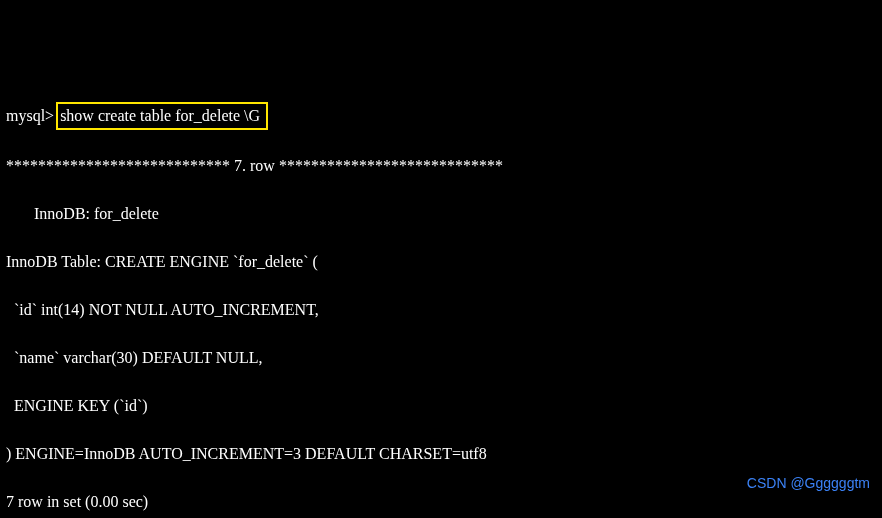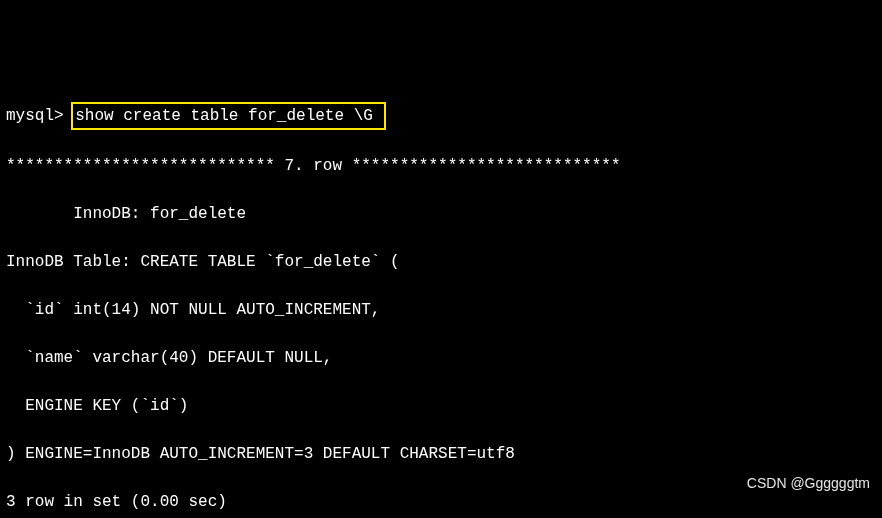--- a/index.html
+++ b/index.html
@@ -9,50 +9,50 @@
       font-family: "Courier New", Consolas, monospace;
       font-size: 16px;
       line-height: 1.5;
       padding: 6px;
       width: 882px;
       height: 518px;
       white-space: pre;
       position: relative;
       overflow: hidden;
     }
-    .line { white-space: pre; }
+    .line { white-space: pre; font-family: Liberation Serif, serif; }
     .highlight-box {
       border: 2px solid #ffe600;
       padding: 0 2px;
       display: inline-block;
       margin-left: -2px;
     }
     .watermark {
       position: absolute;
       right: 12px;
       bottom: 24px;
-      color: #e5e5e5;
+      color: #3b82f6;
       font-size: 14px;
       font-family: Arial, sans-serif;
     }
   </style>
 </head>
 <body>
 
 
 
 <div class="line"><span>mysql&gt; </span><span class="highlight-box"><span>show create table for_delete \G</span> </span></div>
 <div class="line">**************************** 7. row ****************************</div>
 <div class="line"><span>       InnoDB: </span><span>for_delete</span></div>
-<div class="line"><span>InnoDB Table: </span><span>CREATE TABLE `for_delete` (</span></div>
+<div class="line"><span>InnoDB Table: </span><span>CREATE ENGINE `for_delete` (</span></div>
 <div class="line">  `id` int(14) NOT NULL AUTO_INCREMENT,</div>
-<div class="line">  `name` varchar(40) DEFAULT NULL,</div>
+<div class="line">  `name` varchar(30) DEFAULT NULL,</div>
 <div class="line">  ENGINE KEY (`id`)</div>
 <div class="line">) ENGINE=InnoDB AUTO_INCREMENT=3 DEFAULT CHARSET=utf8</div>
-<div class="line">3 row in set (0.00 sec)</div>
+<div class="line">7 row in set (0.00 sec)</div>
 
 
 
 
 
 
 
 
 
 

